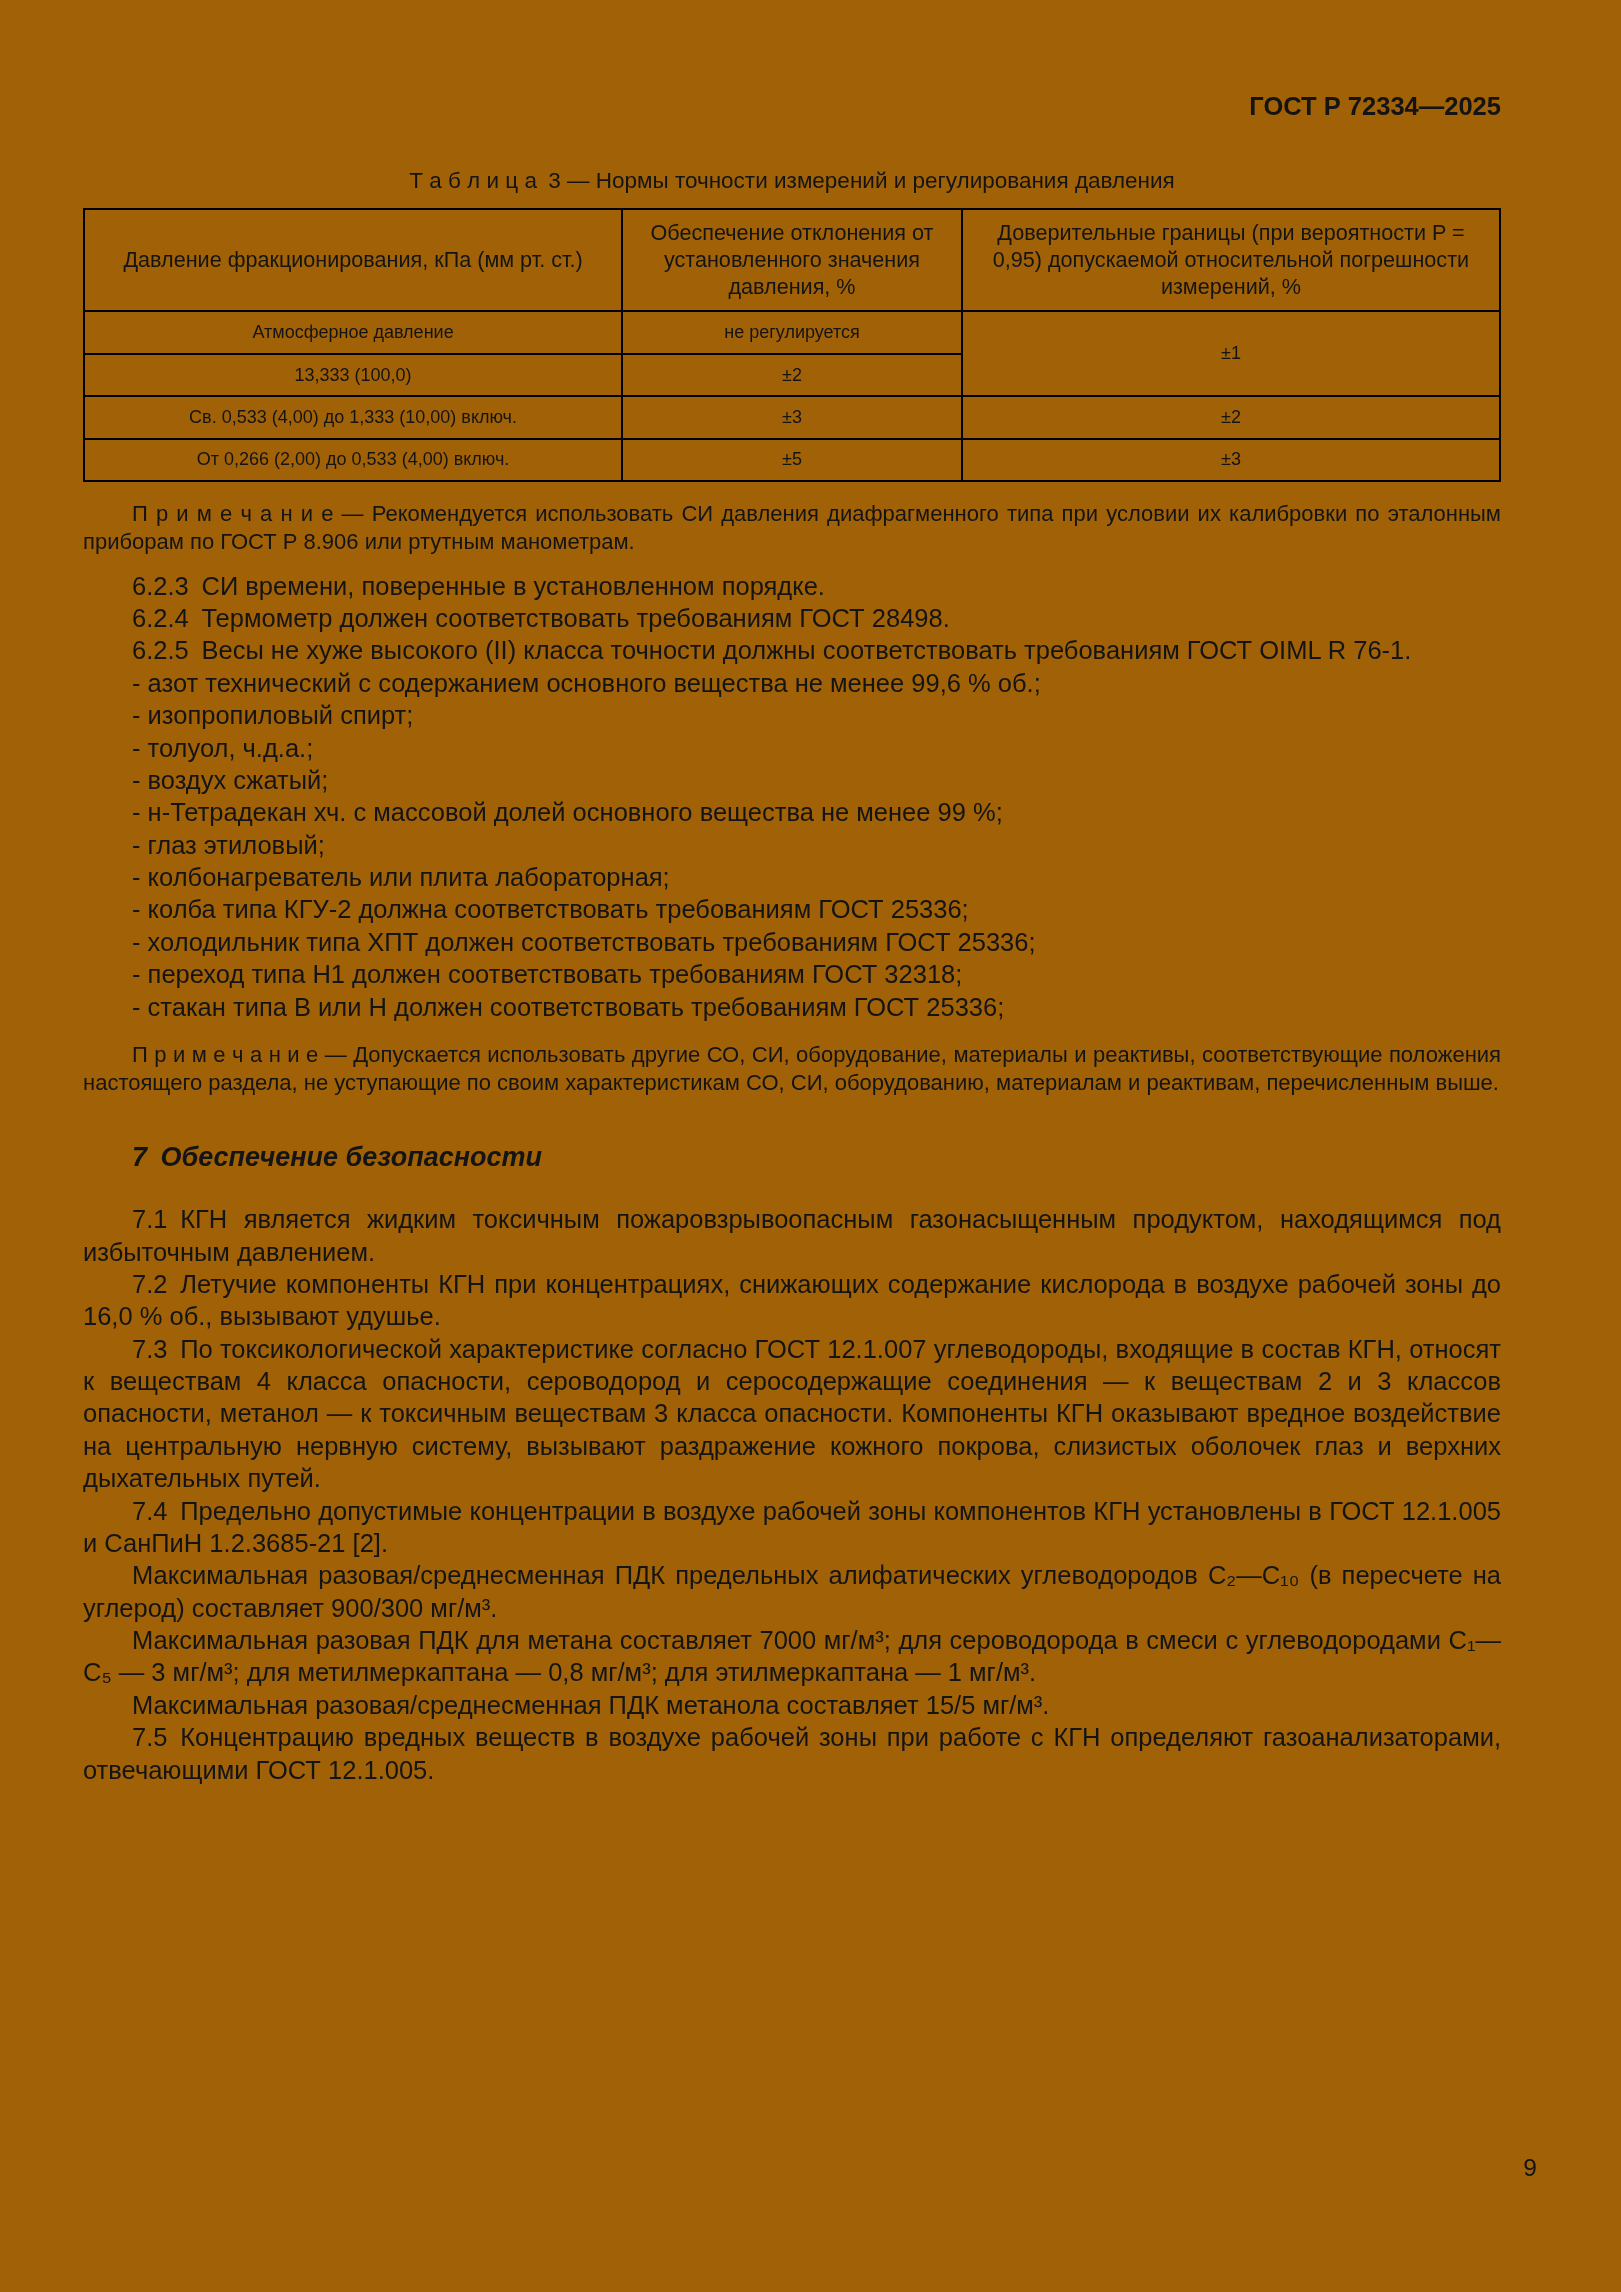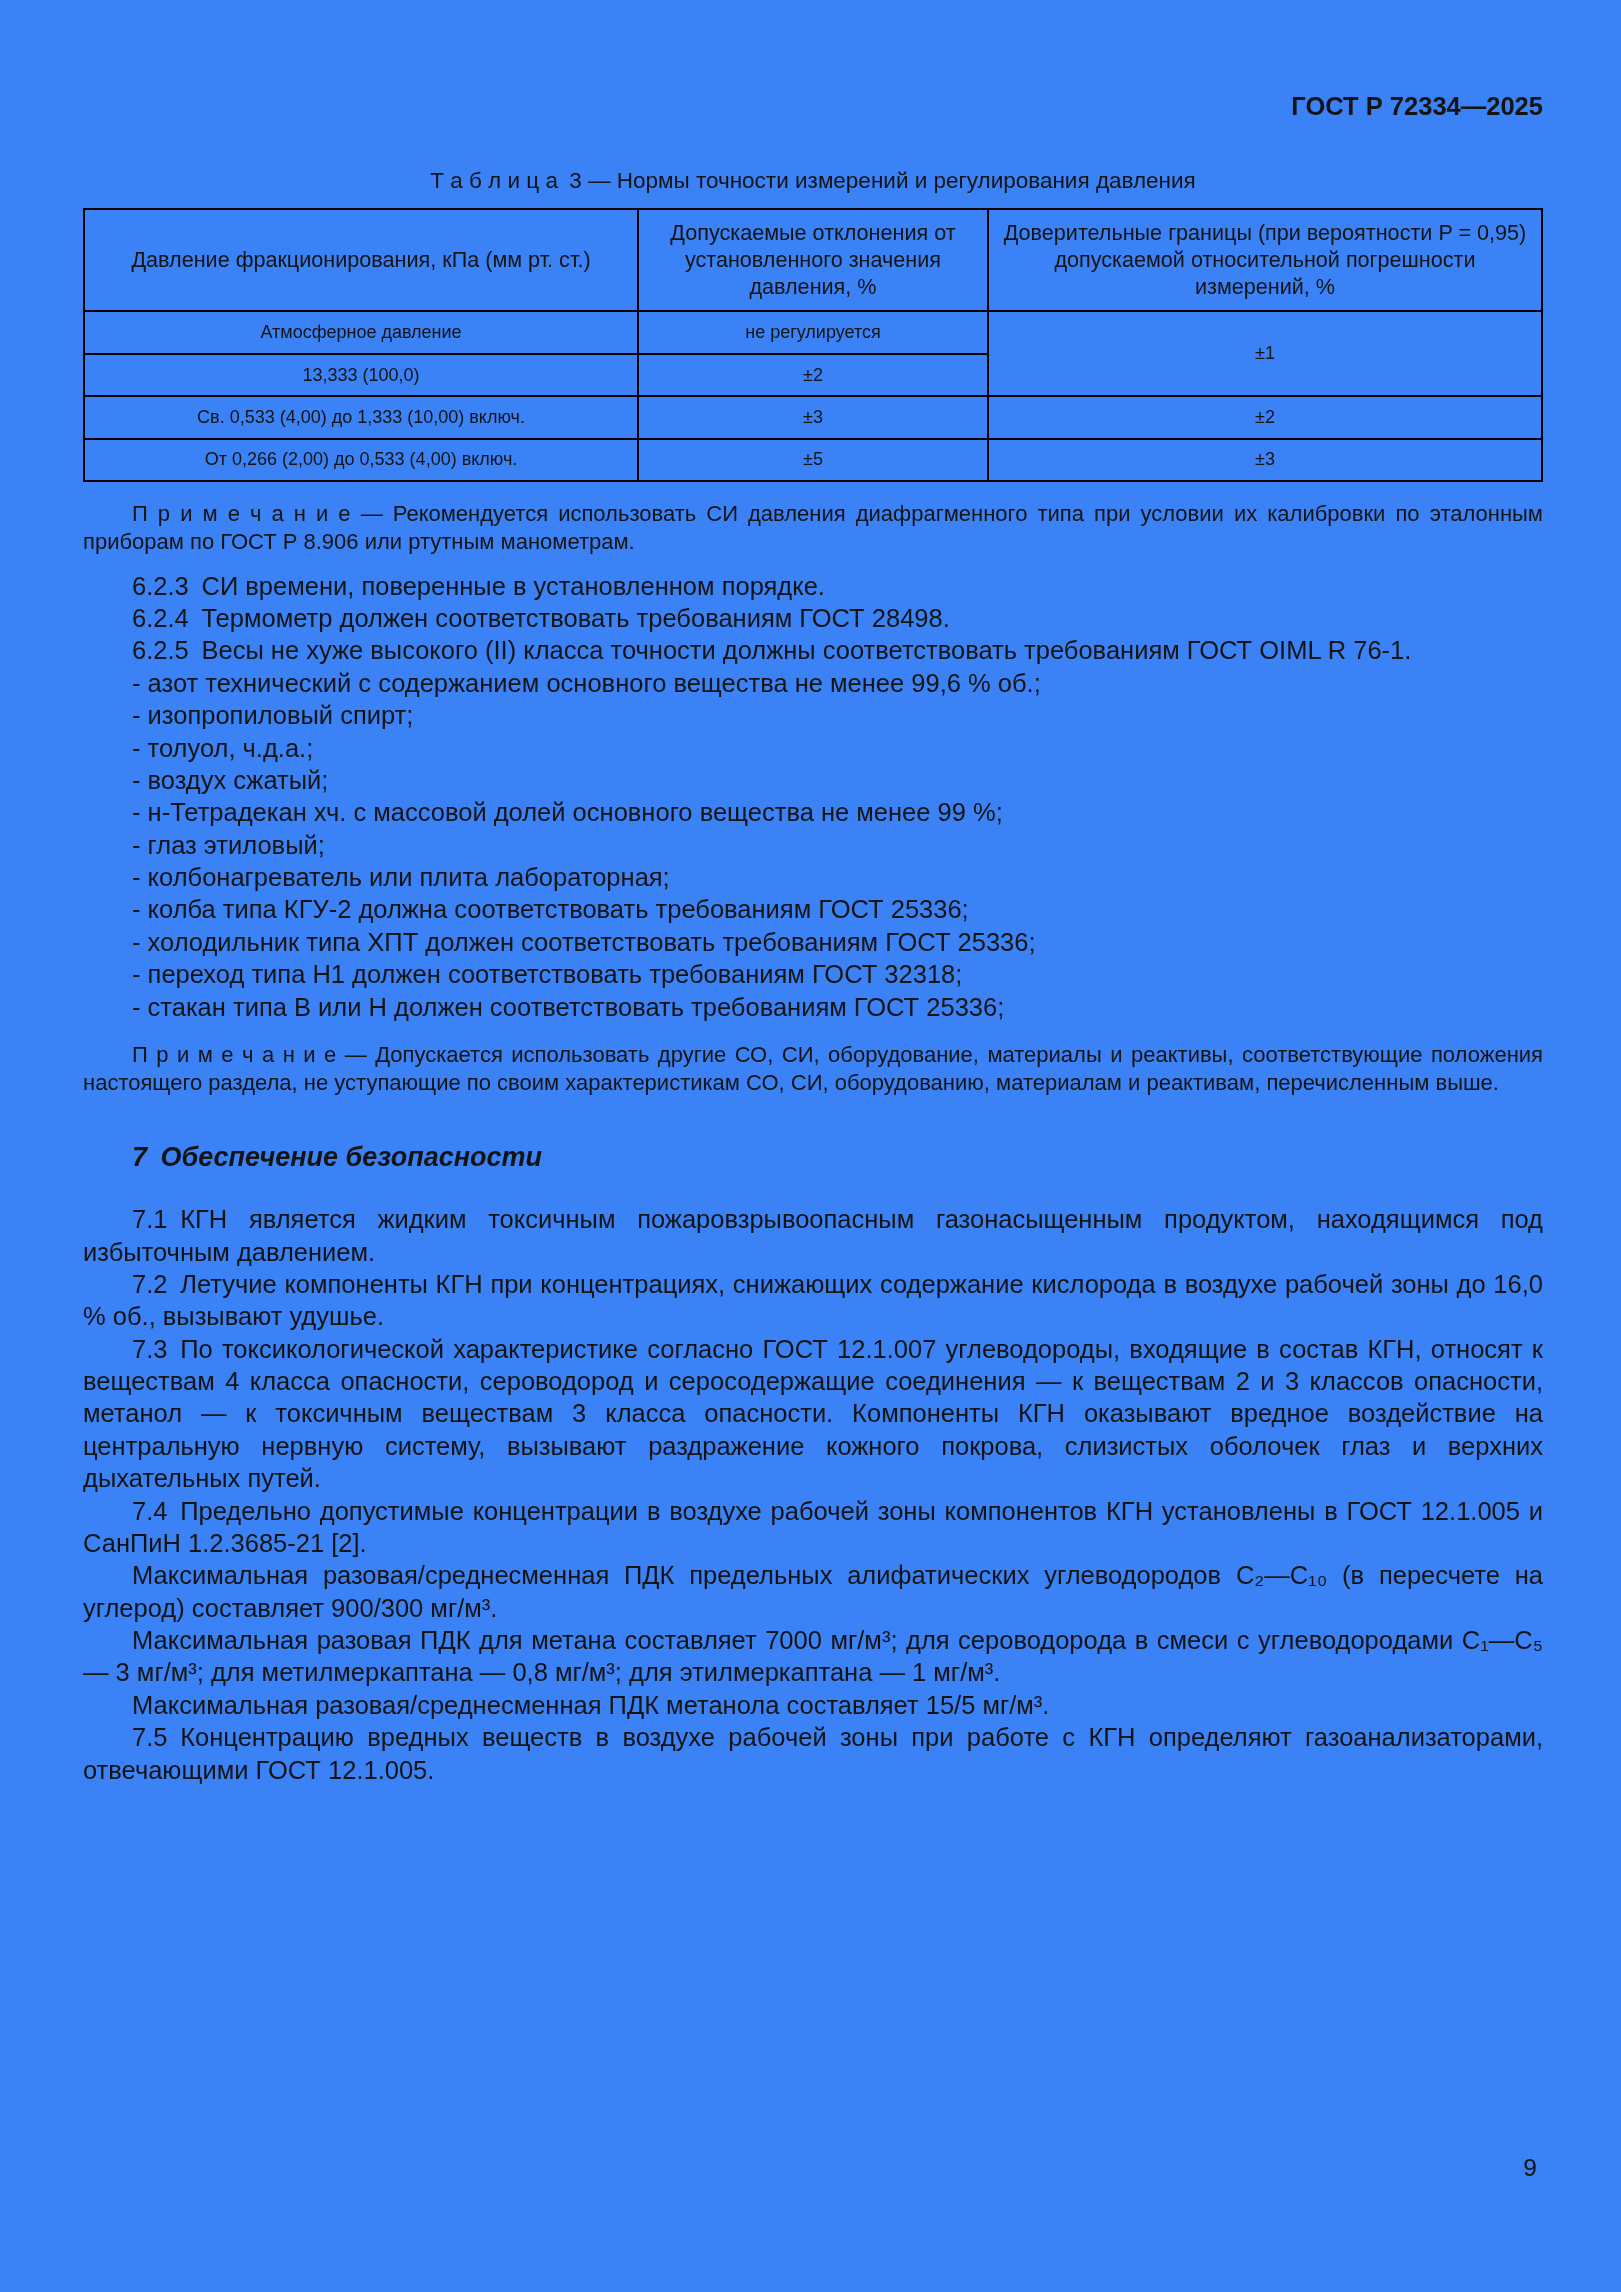--- a/index.html
+++ b/index.html
@@ -6,22 +6,22 @@
   html, body {
     margin: 0;
     padding: 0;
     background: #ffffff;
   }
   .page {
     position: relative;
     width: 1621px;
     height: 2293px;
     box-sizing: border-box;
-    background: #3b82f6;
-    padding: 90px 78px 0 83px;
+    background: #a16207;
+    padding: 90px 120px 0 83px;
     font-family: "Liberation Sans", "DejaVu Sans", sans-serif;
     font-size: 25.5px;
     line-height: 1.27;
     color: #141414;
   }
   .doc-header {
     text-align: right;
     font-weight: 700;
     font-size: 25.5px;
     margin: 0 0 45px 0;
@@ -95,21 +95,21 @@
 
   <table class="gost-table">
     <colgroup>
       <col class="c1">
       <col class="c2">
       <col class="c3">
     </colgroup>
     <thead>
       <tr>
         <th>Давление фракционирования, кПа (мм рт. ст.)</th>
-        <th>Допускаемые отклонения от установленного значения давления, %</th>
+        <th>Обеспечение отклонения от установленного значения давления, %</th>
         <th>Доверительные границы (при вероятности P = 0,95) допускаемой относительной погрешности измерений, %</th>
       </tr>
     </thead>
     <tbody>
       <tr>
         <td>Атмосферное давление</td>
         <td>не регулируется</td>
         <td rowspan="2">±1</td>
       </tr>
       <tr>

